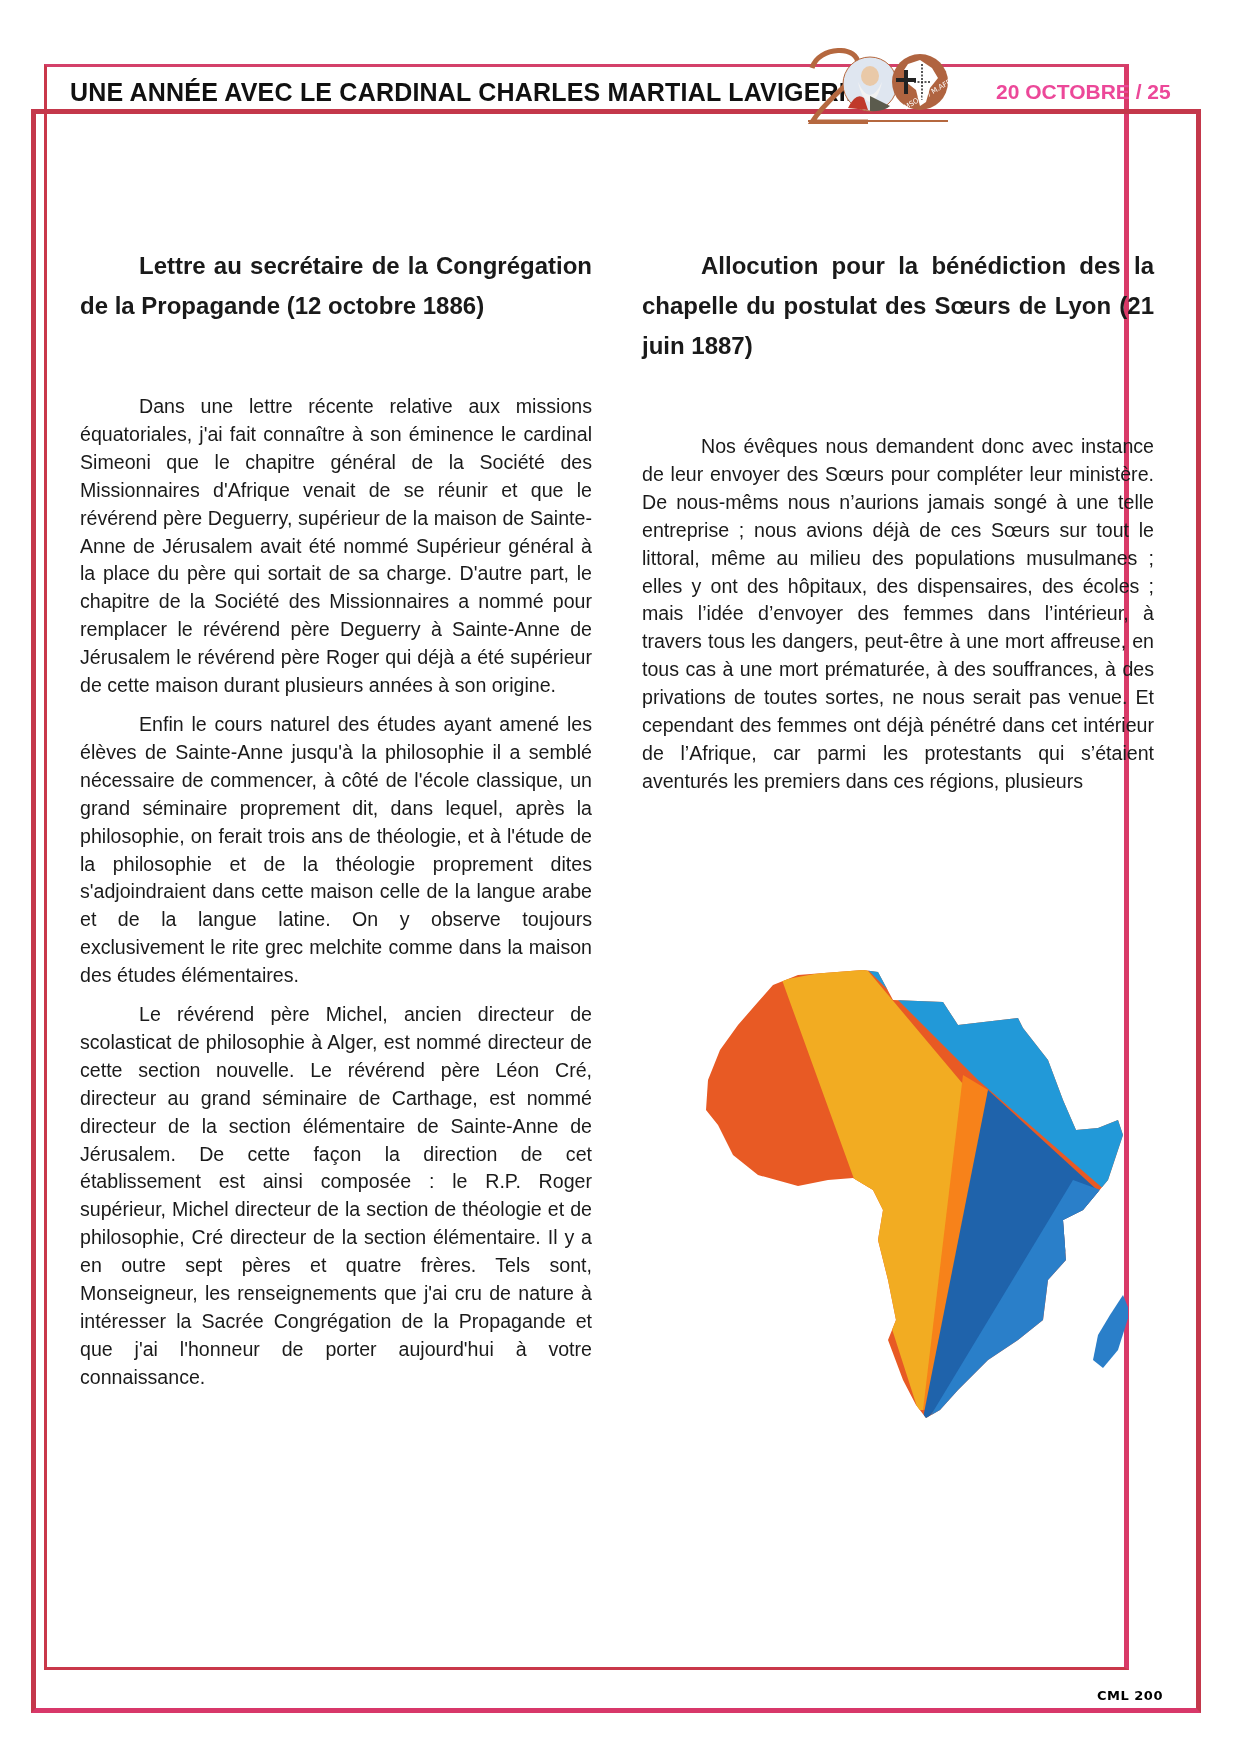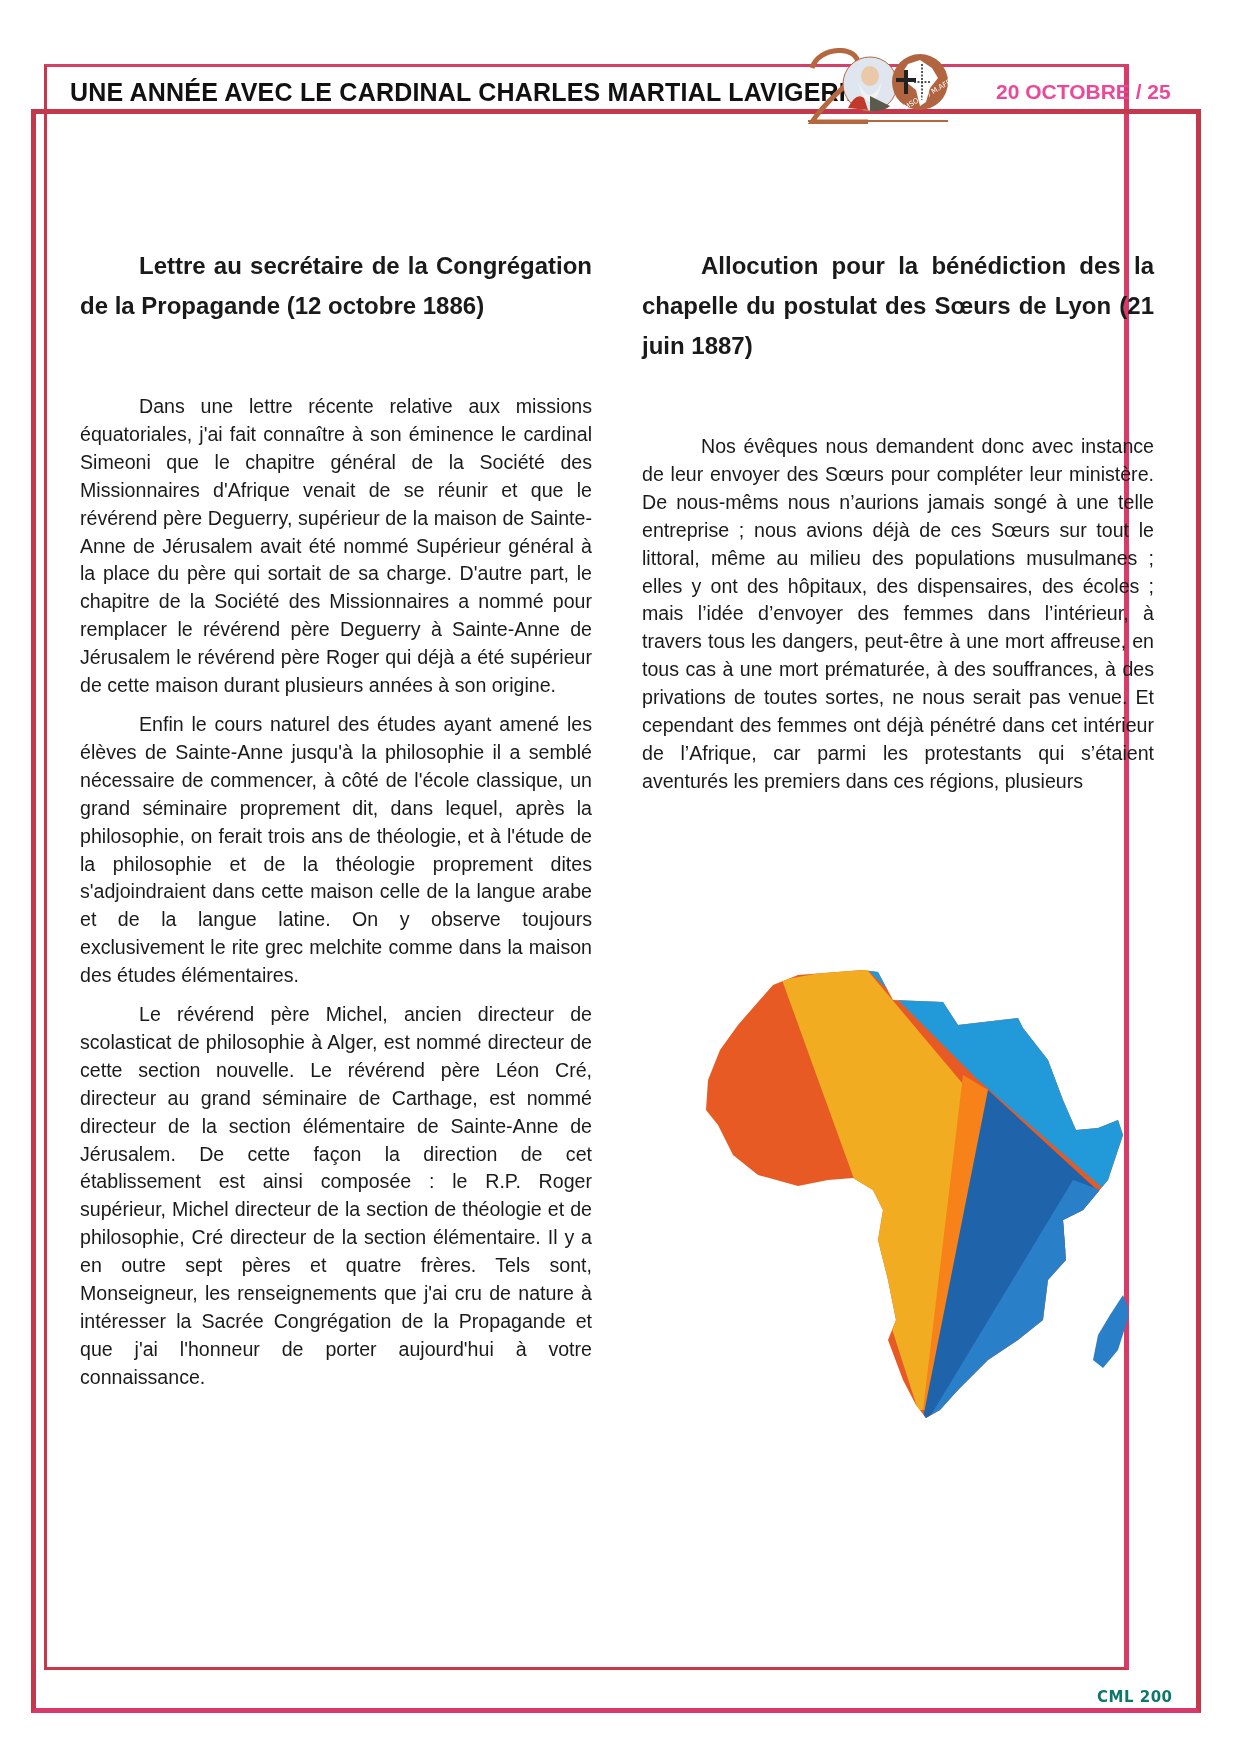--- a/index.html
+++ b/index.html
@@ -22,21 +22,21 @@
     .col { position: absolute; width: 512px; font-size: 19.6px; line-height: 27.9px; text-align: justify; }
     .col-left { left: 80px; top: 246px; }
     .col-right { left: 642px; top: 246px; }
     .heading { font-weight: bold; font-size: 24px; line-height: 40px; text-indent: 59px; margin: 0; text-align: justify; }
     p.body { margin: 0; text-indent: 59px; }
     .gap-heading { height: 56px; }
     .gap-para { height: 11px; }
 
     .africa { position: absolute; left: 678px; top: 940px; width: 450px; height: 480px; }
 
-    .footer-mark { position: absolute; left: 1097px; top: 1688px; font-family: "DejaVu Sans", sans-serif; font-weight: bold; font-size: 15px; color: #0f766e; letter-spacing: 0.5px; }
+    .footer-mark { position: absolute; left: 1097px; top: 1688px; font-family: "DejaVu Sans", sans-serif; font-weight: bold; font-size: 13px; color: #000000; letter-spacing: 0.5px; }
   </style>
 </head>
 <body>
 
 <div class="frame-thin"></div>
 <div class="frame-thick"></div>
 
 <div class="header-title">UNE ANNÉE AVEC LE CARDINAL CHARLES MARTIAL LAVIGERIE</div>
 
 <svg class="logo" viewBox="0 0 170 76">

